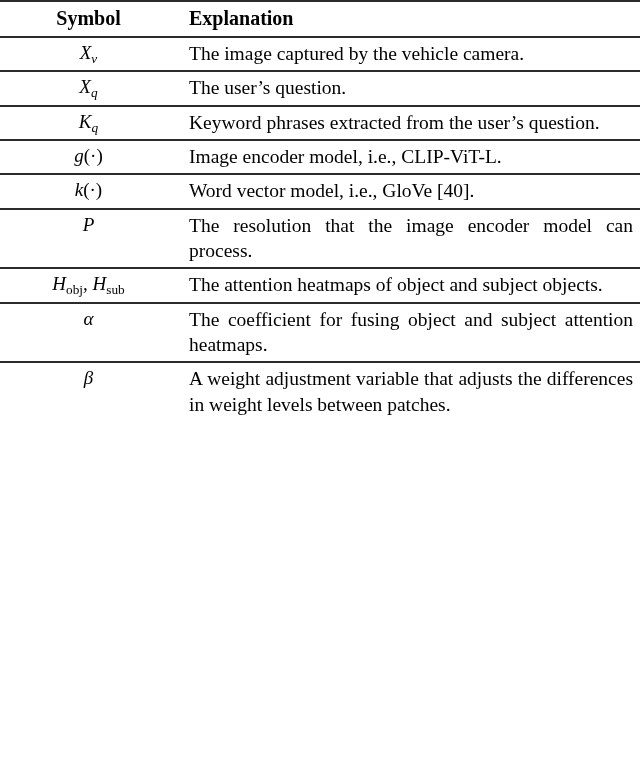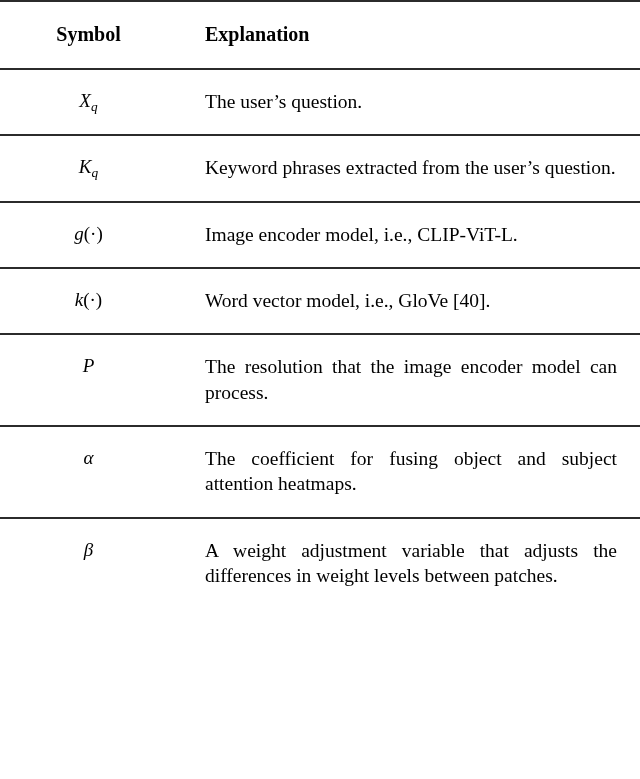--- a/index.html
+++ b/index.html
@@ -17,21 +17,21 @@
   .notation-table {
     width: 640px;
     border-collapse: collapse;
     table-layout: fixed;
   }
   .notation-table col.col-symbol { width: 177px; }
   .notation-table col.col-expl   { width: 463px; }
 
   .notation-table td,
   .notation-table th {
-    padding: 16px;
+    padding: 0;
     vertical-align: top;
     border: 0;
   }
 
   
   tr.rule-top > * { border-top: 2px solid #2b2b2b; }
   tr.rule-thin > * { border-top: 1.2px solid #3a3a3a; }
   tr.rule-double > * { border-top: 2.2px solid #2b2b2b; }
   tfoot tr > * { border-top: 2px solid #2b2b2b; }
 
@@ -109,20 +109,28 @@
         <span class="inner">Symbol</span>
       </th>
       <th class="cell-expl">
         <span class="inner">Explanation</span>
       </th>
     </tr>
   </thead>
 
   <tbody>
 
+    <tr class="rule-double">
+      <td class="cell-symbol">
+        <span class="inner"><span class="mi">X</span><sub class="mi">v</sub></span>
+      </td>
+      <td class="cell-expl">
+        <span class="inner">The image captured by the vehicle cam­era.</span>
+      </td>
+    </tr>
 
     <tr class="rule-double">
       <td class="cell-symbol">
         <span class="inner"><span class="mi">X</span><sub class="mi">q</sub></span>
       </td>
       <td class="cell-expl">
         <span class="inner">The user’s question.</span>
       </td>
     </tr>
 
@@ -160,20 +168,28 @@
       <td class="cell-symbol">
         <span class="inner"><span class="mi">P</span></span>
       </td>
       <td class="cell-expl">
         <span class="inner">The resolution that the image encoder model can process.</span>
       </td>
     </tr>
 
 
 
+    <tr class="rule-double">
+      <td class="cell-symbol">
+        <span class="inner"><span class="mi">H</span><sub class="mup">obj</sub><span class="comma">,</span> <span class="mi">H</span><sub class="mup">sub</sub></span>
+      </td>
+      <td class="cell-expl">
+        <span class="inner">The attention heatmaps of object and subject objects.</span>
+      </td>
+    </tr>
 
     <tr class="rule-double">
       <td class="cell-symbol">
         <span class="inner"><span class="mi">α</span></span>
       </td>
       <td class="cell-expl">
         <span class="inner">The coefficient for fusing object and sub­ject attention heatmaps.</span>
       </td>
     </tr>
 

